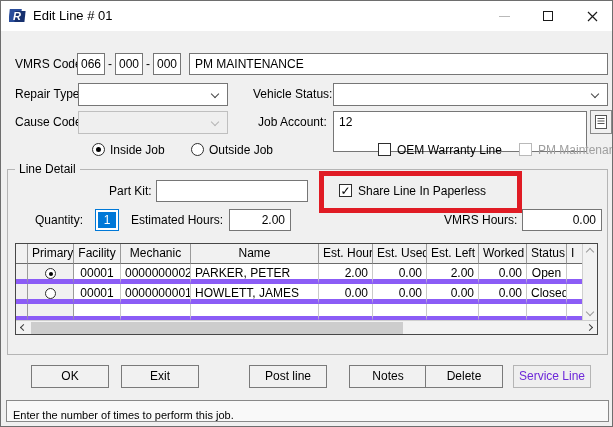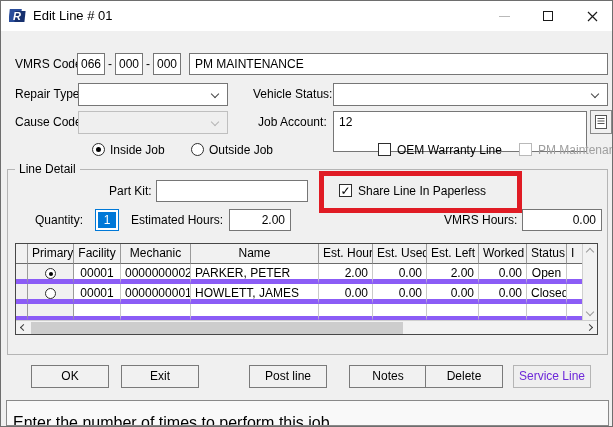--- a/index.html
+++ b/index.html
@@ -64,21 +64,21 @@
   .h-thumb{position:absolute;left:15px;top:1px;width:372px;height:12px;background:#cdcdcd;}
   .arrow{position:absolute;width:6px;height:6px;}
   .a-up{left:4px;top:5px;border-left:1px solid #9a9a9a;border-top:1px solid #9a9a9a;transform:rotate(45deg);}
   .a-down{left:4px;bottom:5px;border-right:1px solid #9a9a9a;border-bottom:1px solid #9a9a9a;transform:rotate(45deg);}
   .a-left{left:5px;top:4px;width:5px;height:5px;border-left:1px solid #3d3d3d;border-bottom:1px solid #3d3d3d;transform:rotate(45deg);}
   .a-right{right:5px;top:4px;width:5px;height:5px;border-right:1px solid #3d3d3d;border-top:1px solid #3d3d3d;transform:rotate(45deg);}
   
   .pushbtn{position:absolute;top:364px;width:78px;height:23px;background:#f1f1f1;border:1px solid #7a7a7a;font-size:12px;line-height:21px;text-align:center;}
   .pushbtn.disabled{color:#6d28d9;border-color:#b5b5b5;background:#efefef;}
   
-  .statusbar{position:absolute;left:5px;top:399px;width:603px;height:22px;background:#f9f9f9;border:1px solid #898989;font-size:16px;line-height:20px;padding:12px 6px;white-space:nowrap;overflow:hidden;}
+  .statusbar{position:absolute;left:5px;top:399px;width:603px;height:22px;background:#f9f9f9;border:1px solid #898989;font-size:11px;line-height:20px;padding:4px 6px;white-space:nowrap;overflow:hidden;}
 </style>
 </head>
 <body>
 
 <div id="window">
 
   <div class="titlebar">
     <svg class="app-icon" viewBox="0 0 18 18">
       <rect x="1" y="2" width="12" height="13" fill="#2a4d9b" transform="skewX(-6)"></rect>
       <rect x="7" y="4" width="10" height="11" fill="#16306e" transform="skewX(-6)"></rect>

